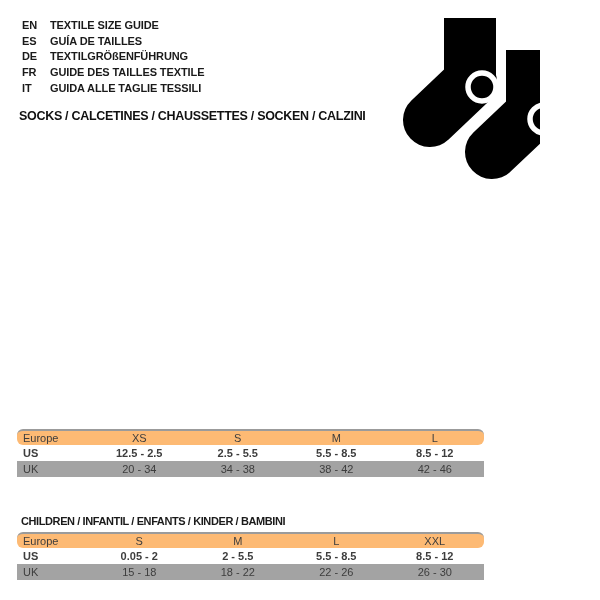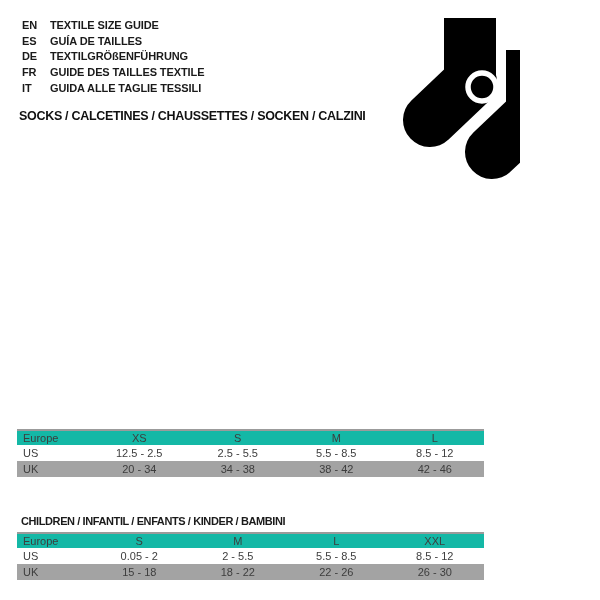--- a/index.html
+++ b/index.html
@@ -2,20 +2,21 @@
 <html><head>
 <meta charset="utf-8">
 <style>
   html, body { margin: 0; padding: 0; background: #ffffff; }
   .canvas {
     position: relative;
     width: 520px; height: 600px;
     background: #ffffff;
     overflow: hidden;
     font-family: "Liberation Sans", sans-serif;
+    padding-left: 20px;
     -webkit-font-smoothing: antialiased;
   }
 
   
   .lang-block {
     position: absolute; left: 22px; top: 17px;
   }
   .lang-row {
     display: grid;
     grid-template-columns: 28px auto;
@@ -67,25 +68,26 @@
     grid-template-columns: 73px 1fr 1fr 1fr 1fr;
     align-items: center;
     height: 16px;
     font-size: 11px;
     color: #3d3d3d;
   }
   .t-row .cell { text-align: center; white-space: nowrap; }
   .t-row .cell.first { text-align: left; padding-left: 6px; }
 
   .t-head {
-    background: #14b8a6;
+    background: #fdba74;
     border-top: 2px solid #9b9b9b;
     height: 14px;
+    border-radius: 6px;
   }
-  .t-us { background: #ffffff; }
+  .t-us { background: #ffffff; font-weight: bold; }
   .t-uk { background: #a3a3a3; }
 </style>
 </head>
 <body>
 
 <div class="canvas">
 
   <div class="lang-block">
     <div class="lang-row">
       <span>EN</span>

